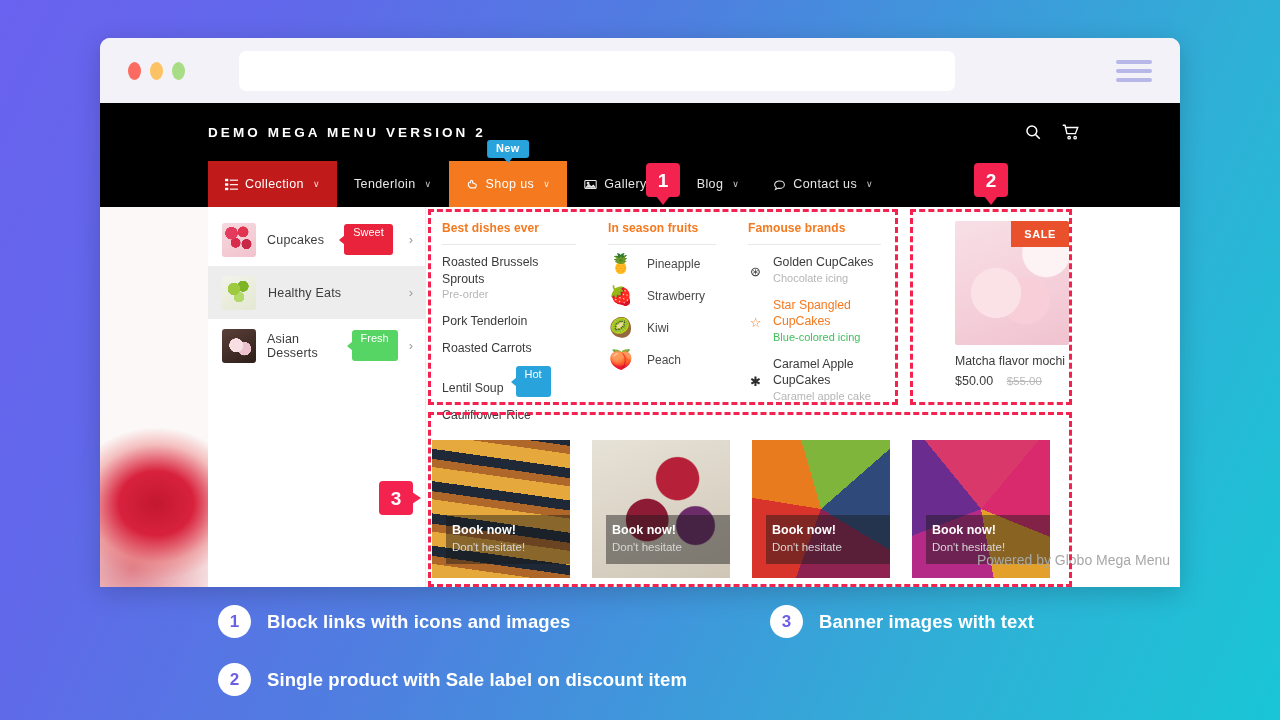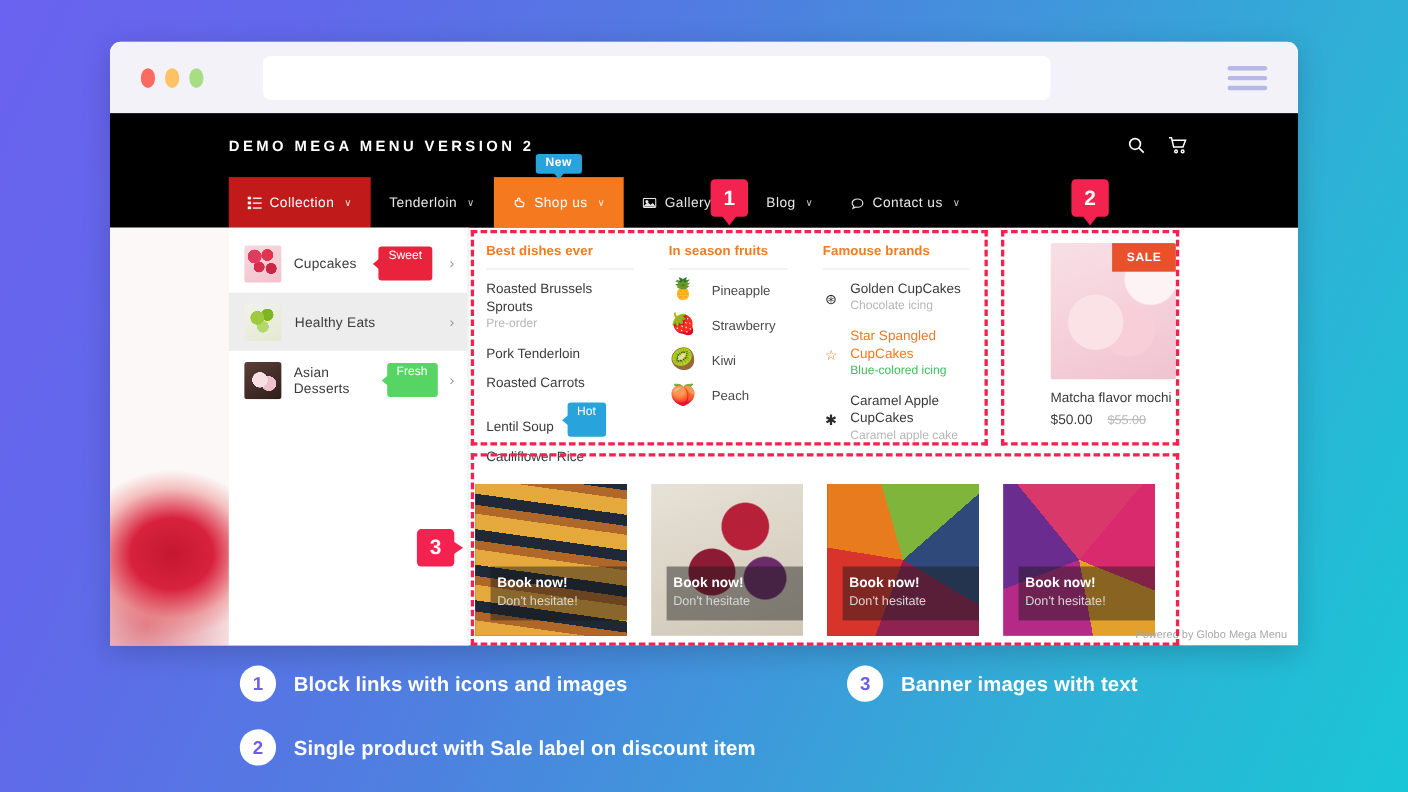--- a/index.html
+++ b/index.html
@@ -30,21 +30,21 @@
   .dot.yellow { background: #fcc264; }
   .dot.green { background: #a8dd86; }
   .url-bar {
     flex: 1; height: 40px; background: #fff; border-radius: 7px;
     margin: 0 24px 0 54px; max-width: 716px;
   }
   .hamburger { display: flex; flex-direction: column; gap: 5px; margin-left: auto; }
   .hamburger span { display: block; width: 36px; height: 4px; background: #b7b7e8; border-radius: 2px; }
 
   
-  .site { position: relative; height: 484px; background: #000000; overflow: hidden; }
+  .site { position: relative; height: 484px; background: #f97316; overflow: hidden; }
 
   .top-header {
     height: 58px; background: #000; display: flex; align-items: center;
     padding: 0 100px 0 108px;
   }
   .brand {
     color: #fff; font-size: 13.5px; letter-spacing: 3.1px; font-weight: 700;
   }
   .header-icons { margin-left: auto; display: flex; gap: 20px; align-items: center; }
   .hicon { width: 18px; height: 18px; color: #fff; display: block; }
@@ -186,21 +186,21 @@
   .b4 { background:
       conic-gradient(from 40deg at 50% 50%, #d92a6e 0 20%, #e3a02a 20% 36%, #b52a86 36% 58%, #6a2d8f 58% 78%, #d8386a 78% 100%),
       #cfcfcf; }
   .banner-overlay {
     position: absolute; left: 14px; right: 0; bottom: 14px;
     background: rgba(25,25,25,.45); padding: 7px 10px 9px 6px;
   }
   .banner-t1 { color: #fff; font-size: 12.5px; font-weight: 600; line-height: 1.3; }
   .banner-t2 { color: #d6d6d6; font-size: 11.5px; line-height: 1.4; }
   .powered {
-    position: absolute; right: 10px; bottom: 4px; color: #a8a8a8; font-size: 10px;
+    position: absolute; right: 10px; bottom: 19px; color: #a8a8a8; font-size: 14px;
   }
 
   
   .dashed {
     position: absolute; border: 3px dashed #f4224e; pointer-events: none;
   }
 
   
   .marker {
     position: absolute; background: #f4224e; color: #fff; border-radius: 4px;

